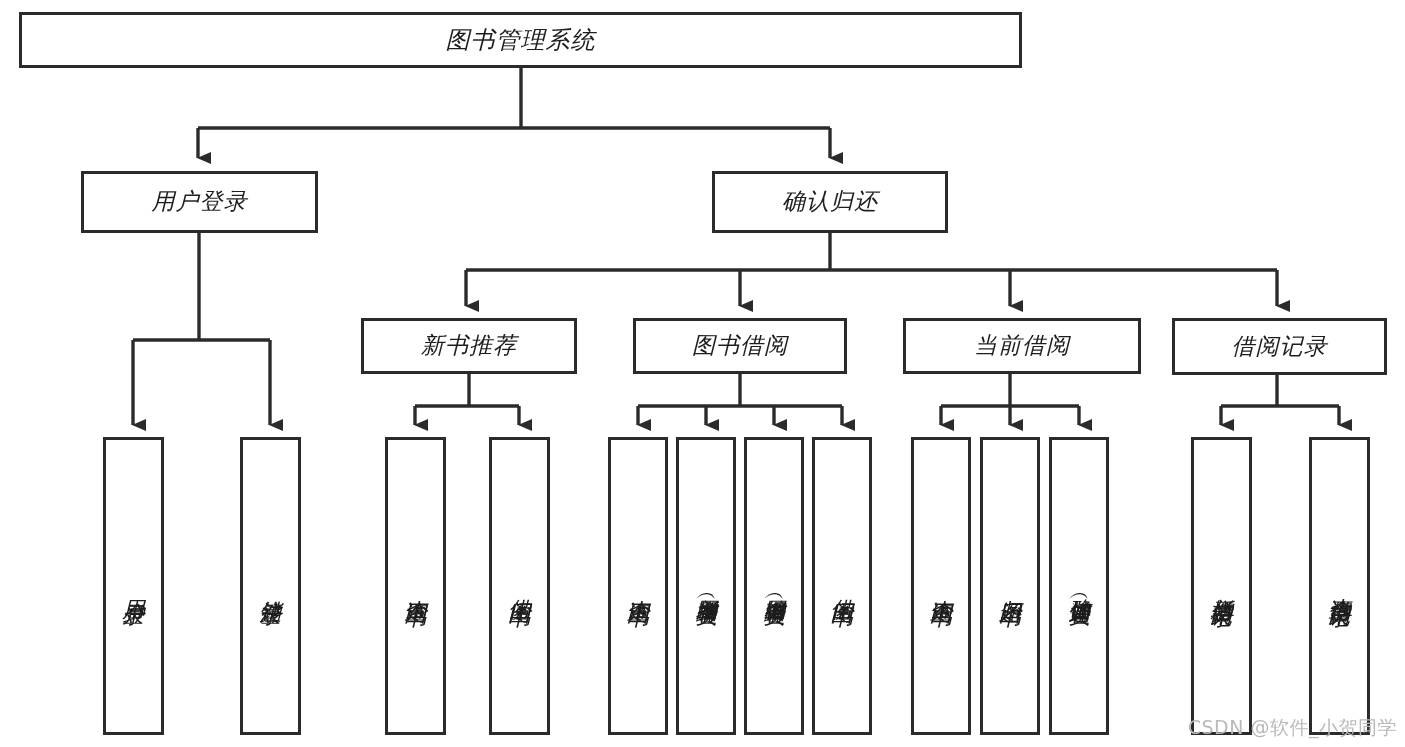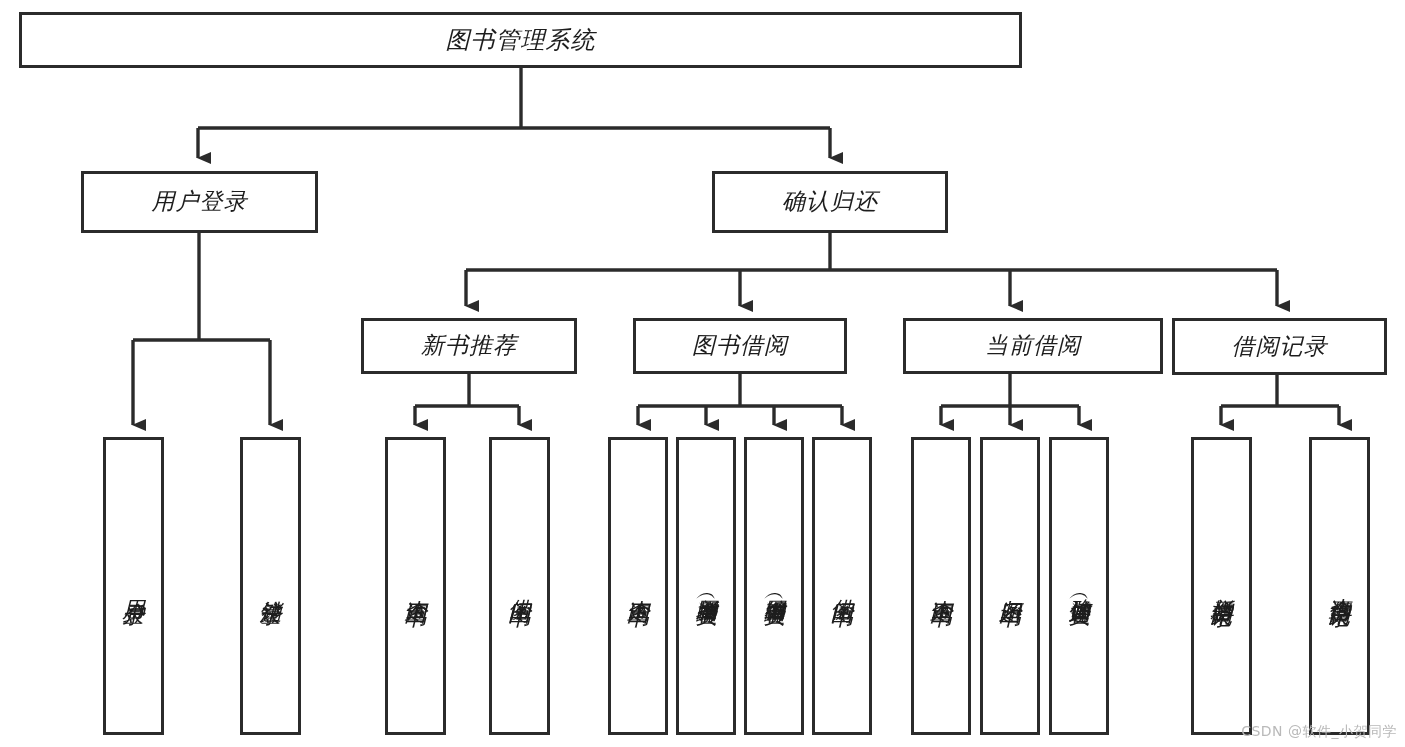--- a/index.html
+++ b/index.html
@@ -65,21 +65,21 @@
   
   .node.vert.long .vtext {
     font-size: 21px;
     letter-spacing: 1px;
   }
   
   #watermark {
     position: absolute;
     right: 8px;
     bottom: 6px;
-    font-size: 14px;
+    font-size: 19px;
     color: #b9b9b9;
     letter-spacing: 0.5px;
     white-space: nowrap;
     pointer-events: none;
     user-select: none;
   }
 </style>
 </head>
 <body>
 
@@ -148,21 +148,21 @@
   </div>
 
   <div class="node horiz" style="left:361px; top:318px; width:216px; height:56px;align-items:center;">
     <span>新书推荐</span>
   </div>
 
   <div class="node horiz" style="left:633px; top:318px; width:214px; height:56px;">
     <span>图书借阅</span>
   </div>
 
-  <div class="node horiz" style="left:903px; top:318px; width:260px; height:56px;">
+  <div class="node horiz" style="left:903px; top:318px; width:238px; height:56px;">
     <span>当前借阅</span>
   </div>
 
   <div class="node horiz" style="left:1172px; top:318px; width:215px; height:57px;">
     <span>借阅记录</span>
   </div>
 
   <div class="node vert" style="left:103px; top:437px; width:61px; height:298px;">
     <span class="vtext">用户登录</span>
   </div>

